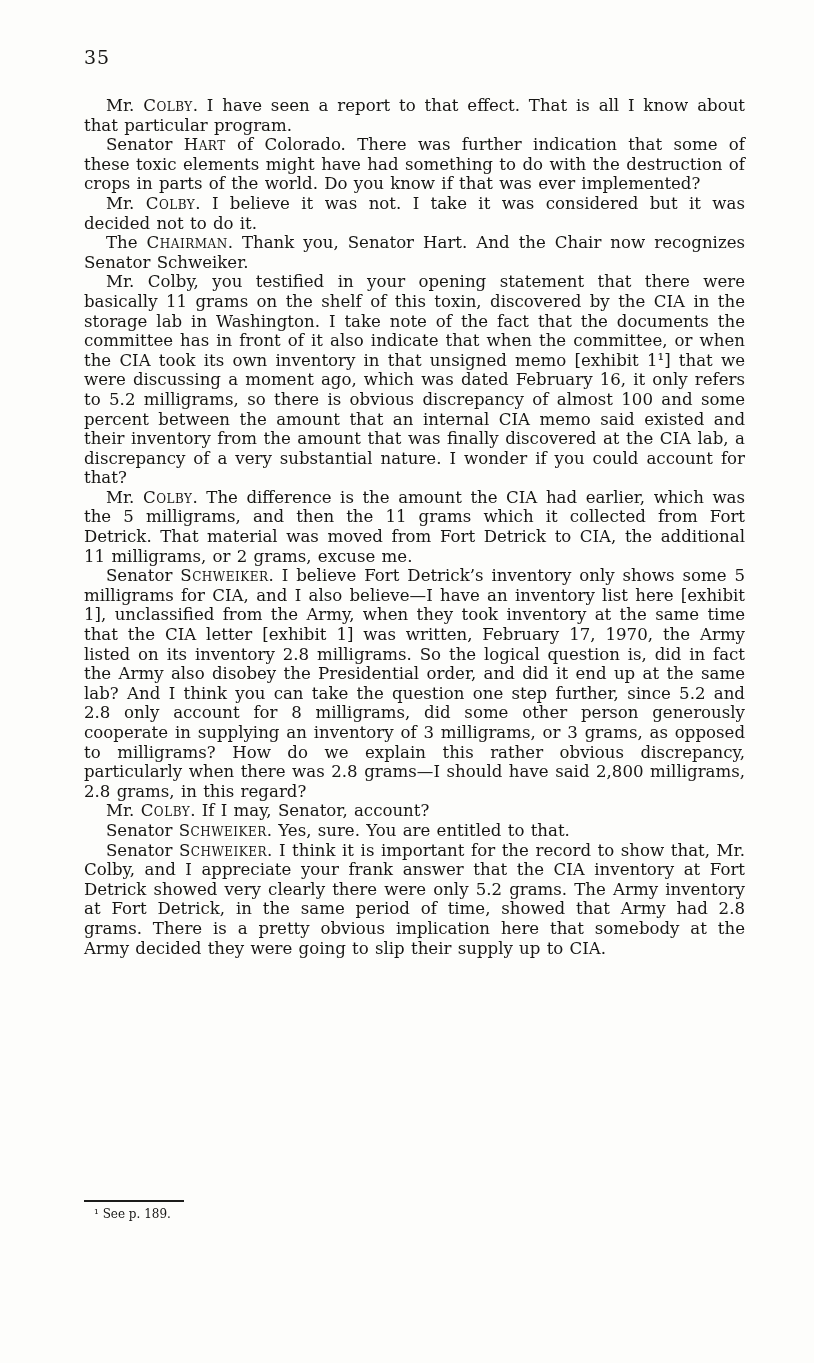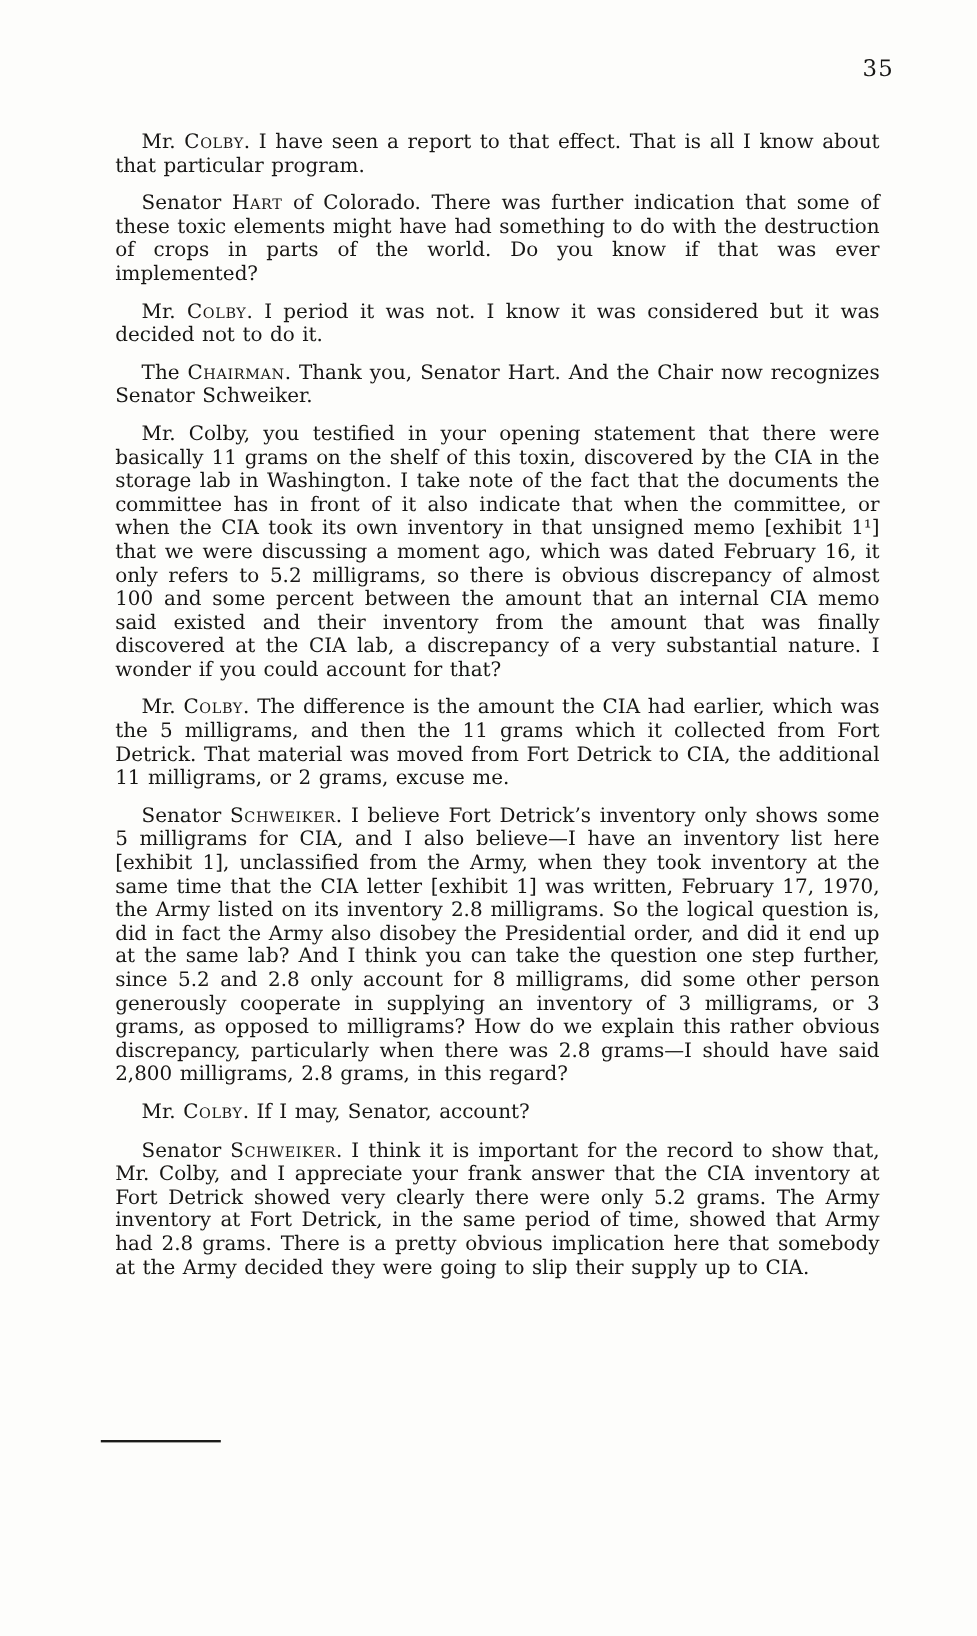--- a/index.html
+++ b/index.html
@@ -10,36 +10,36 @@
     background: #fdfdfb;
     font-family: "DejaVu Serif", "Liberation Serif", serif;
     color: #171614;
     overflow: hidden;
   }
   .page-number {
     position: absolute;
     top: 46px;
     left: 84px;
     width: 661px;
-    text-align: right;
+    text-align: left;
     font-size: 19px;
     letter-spacing: 1px;
   }
   .content {
     position: absolute;
     top: 96px;
     left: 84px;
     width: 661px;
     text-align: justify;
     font-size: 16.6px;
     line-height: 19.6px;
     word-spacing: 0.06em;
   }
   p.para {
-    margin: 12px;
+    margin: 0;
     text-indent: 22px;
   }
   .sc {
     font-variant: small-caps;
     letter-spacing: 0.5px;
   }
   .footnote-block {
     position: absolute;
     left: 84px;
     top: 1200px;
@@ -63,37 +63,39 @@
 <div class="page">
 
   <div class="page-number">35</div>
 
   <div class="content">
 
     <p class="para"><span class="sc"><span style="font-variant:normal;letter-spacing:0">Mr. </span><span>Colby</span></span><span>. I have seen a report to that effect. That is all I know about that particular program.</span></p>
 
     <p class="para"><span class="sc"><span style="font-variant:normal;letter-spacing:0">Senator </span><span>Hart</span></span><span> of Colorado. There was further indication that some of these toxic elements might have had something to do with the destruction of crops in parts of the world. Do you know if that was ever implemented?</span></p>
 
-    <p class="para"><span class="sc"><span style="font-variant:normal;letter-spacing:0">Mr. </span><span>Colby</span></span><span>. I period it was not. I know it was considered but it was decided not to do it.</span></p>
+    <p class="para"><span class="sc"><span style="font-variant:normal;letter-spacing:0">Mr. </span><span>Colby</span></span><span>. I believe it was not. I take it was considered but it was decided not to do it.</span></p>
 
 
     <p class="para"><span class="sc"><span style="font-variant:normal;letter-spacing:0">The </span><span>Chairman</span></span><span>. Thank you, Senator Hart. And the Chair now recognizes Senator Schweiker.</span></p>
 
 
     <p class="para"><span class="sc"><span style="font-variant:normal;letter-spacing:0"></span><span></span></span><span>Mr. Colby, you testified in your opening statement that there were basically 11 grams on the shelf of this toxin, discovered by the CIA in the storage lab in Washington. I take note of the fact that the documents the committee has in front of it also indicate that when the committee, or when the CIA took its own inventory in that unsigned memo [exhibit 1¹] that we were discussing a moment ago, which was dated February 16, it only refers to 5.2 milligrams, so there is obvious discrepancy of almost 100 and some percent between the amount that an internal CIA memo said existed and their inventory from the amount that was finally discovered at the CIA lab, a discrepancy of a very substantial nature. I wonder if you could account for that?</span></p>
 
     <p class="para"><span class="sc"><span style="font-variant:normal;letter-spacing:0">Mr. </span><span>Colby</span></span><span>. The difference is the amount the CIA had earlier, which was the 5 milligrams, and then the 11 grams which it collected from Fort Detrick. That material was moved from Fort Detrick to CIA, the additional 11 milligrams, or 2 grams, excuse me.</span></p>
 
     <p class="para"><span class="sc"><span style="font-variant:normal;letter-spacing:0">Senator </span><span>Schweiker</span></span><span>. I believe Fort Detrick’s inventory only shows some 5 milligrams for CIA, and I also believe—I have an inventory list here [exhibit 1], unclassified from the Army, when they took inventory at the same time that the CIA letter [exhibit 1] was written, February 17, 1970, the Army listed on its inventory 2.8 milligrams. So the logical question is, did in fact the Army also disobey the Presidential order, and did it end up at the same lab? And I think you can take the question one step further, since 5.2 and 2.8 only account for 8 milligrams, did some other person generously cooperate in supplying an inventory of 3 milligrams, or 3 grams, as opposed to milligrams? How do we explain this rather obvious discrepancy, particularly when there was 2.8 grams—I should have said 2,800 milligrams, 2.8 grams, in this regard?</span></p>
 
     <p class="para"><span class="sc"><span style="font-variant:normal;letter-spacing:0">Mr. </span><span>Colby</span></span><span>. If I may, Senator, account?</span></p>
 
+    <p class="para"><span class="sc"><span style="font-variant:normal;letter-spacing:0">Senator </span><span>Schweiker</span></span><span>. Yes, sure. You are entitled to that.</span></p>
 
 
     <p class="para"><span class="sc"><span style="font-variant:normal;letter-spacing:0">Senator </span><span>Schweiker</span></span><span>. I think it is important for the record to show that, Mr. Colby, and I appreciate your frank answer that the CIA inventory at Fort Detrick showed very clearly there were only 5.2 grams. The Army inventory at Fort Detrick, in the same period of time, showed that Army had 2.8 grams. There is a pretty obvious implication here that somebody at the Army decided they were going to slip their supply up to CIA.</span></p>
 
   </div>
 
   <div class="footnote-block">
     <div class="footnote-rule"></div>
+    <div class="footnote-text">¹ See p. 189.</div>
   </div>
 
 </div>
 
 </body></html>

